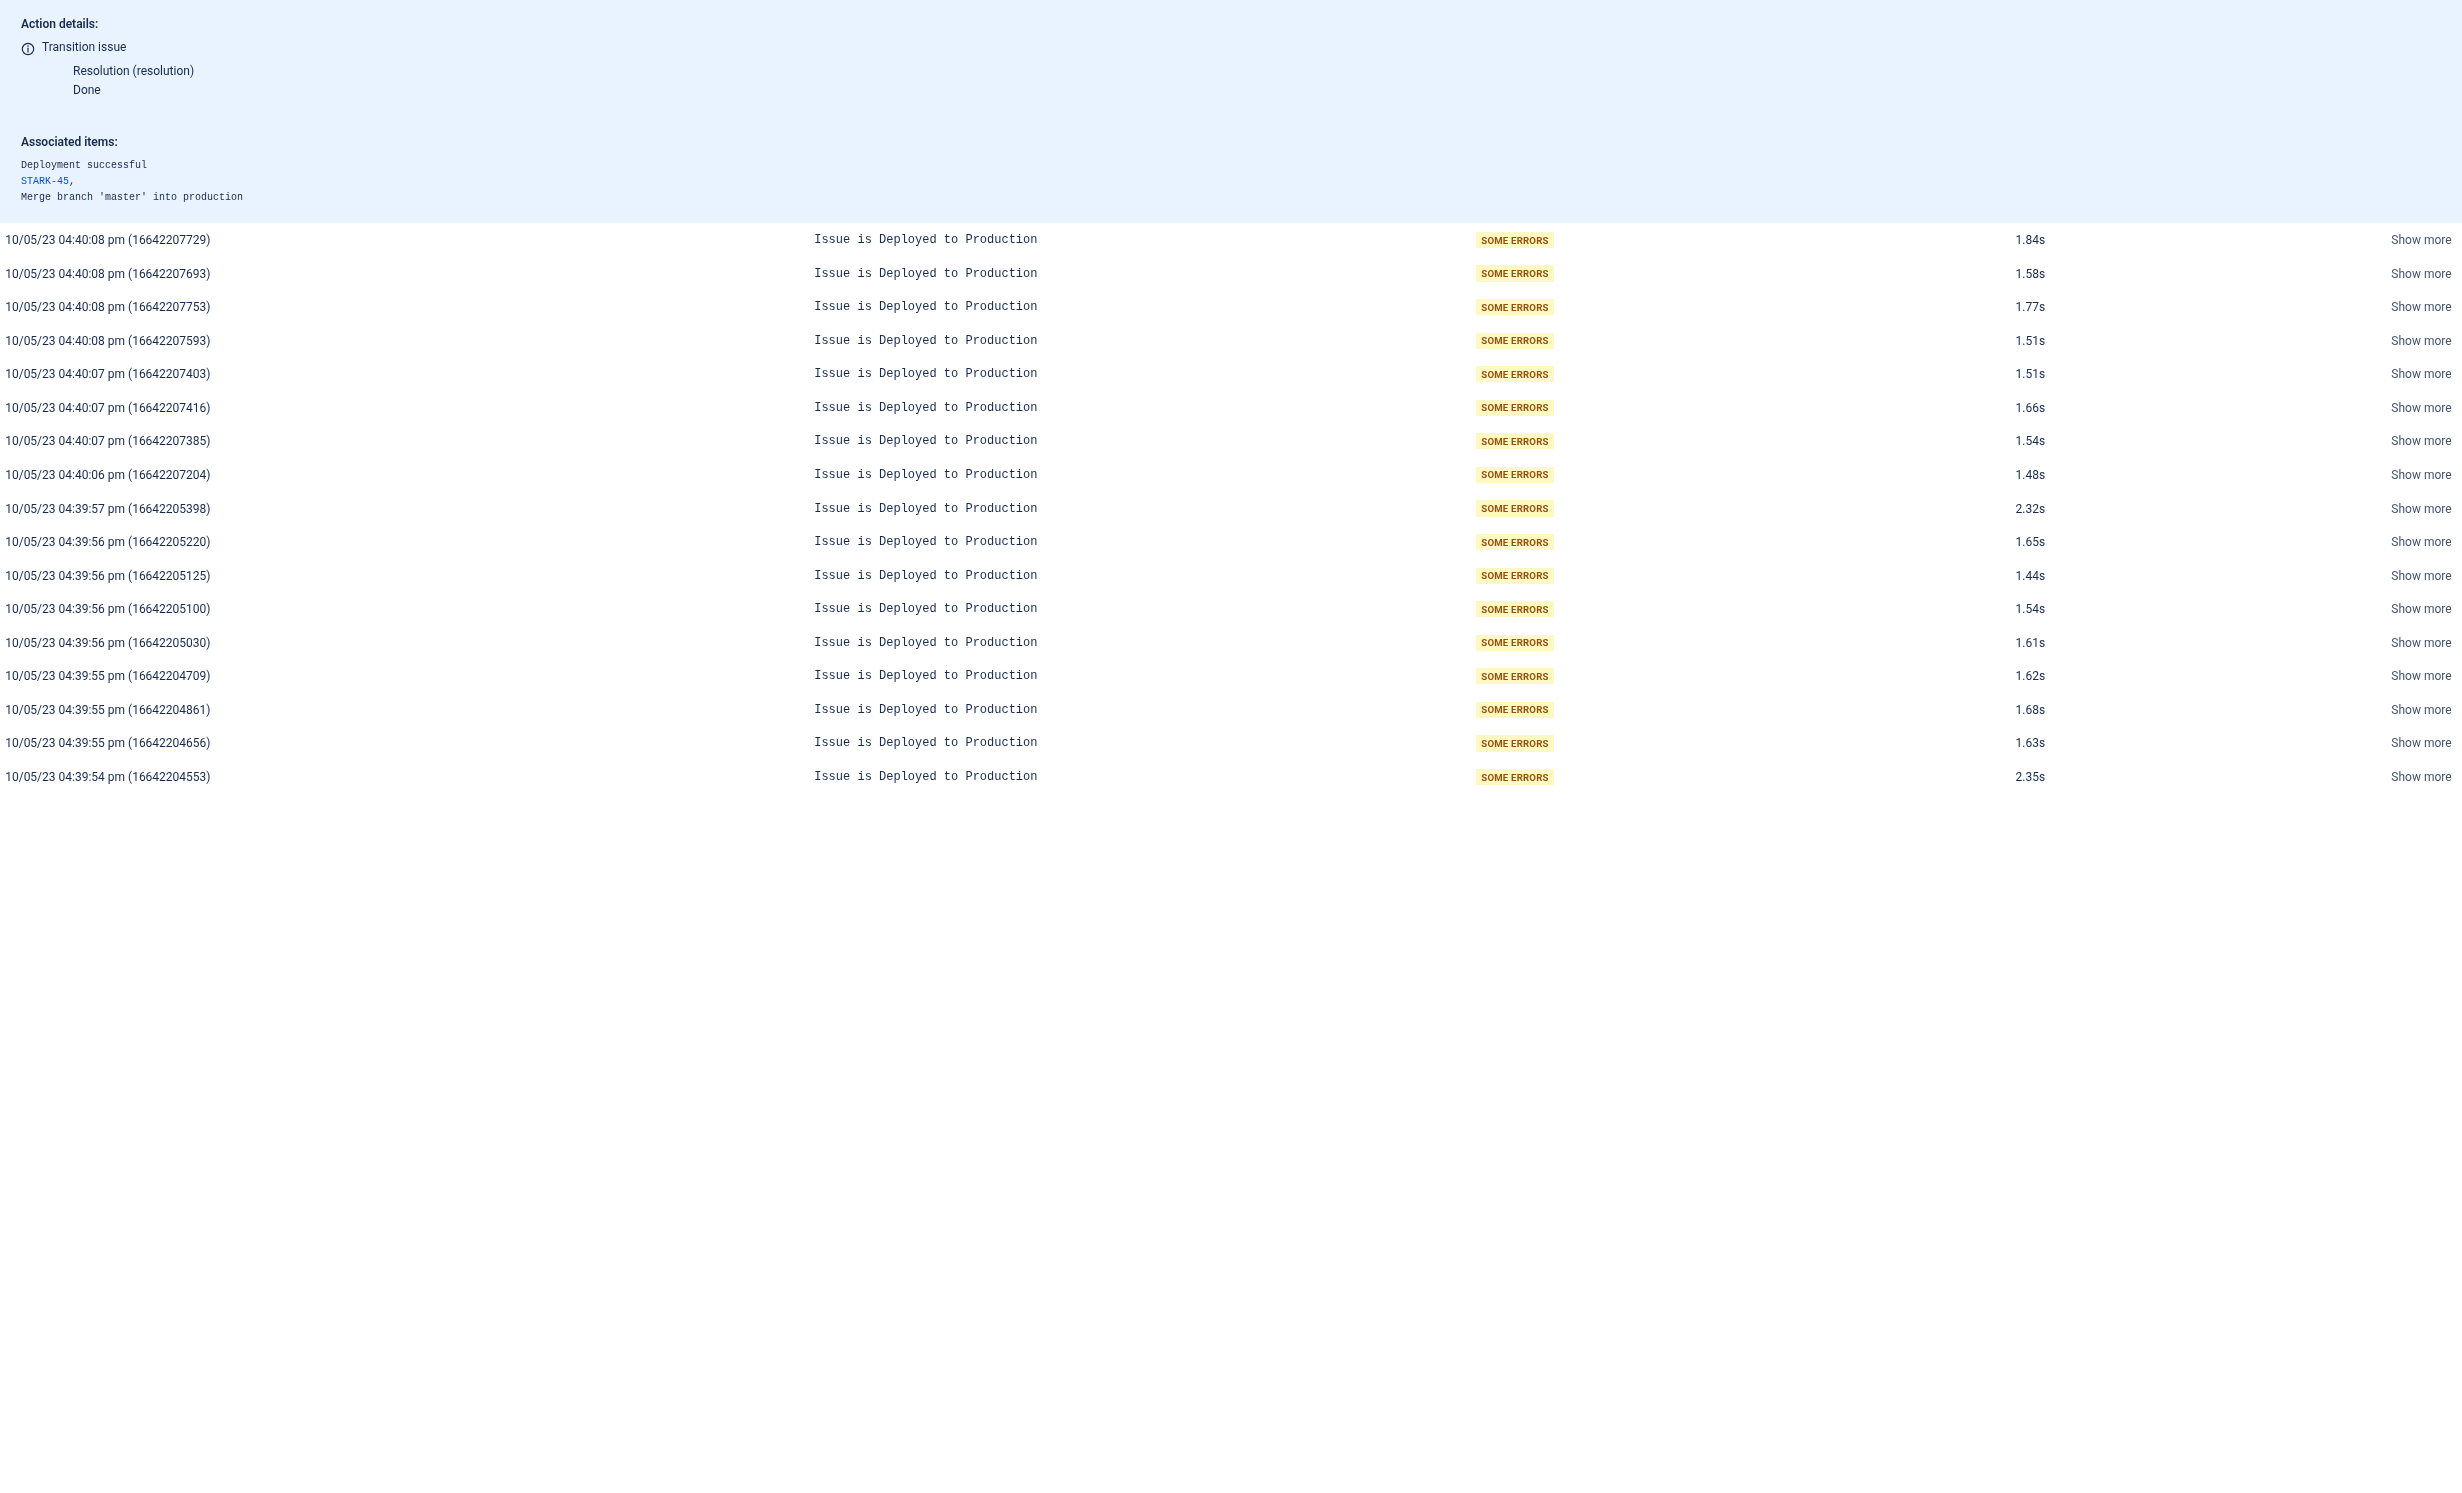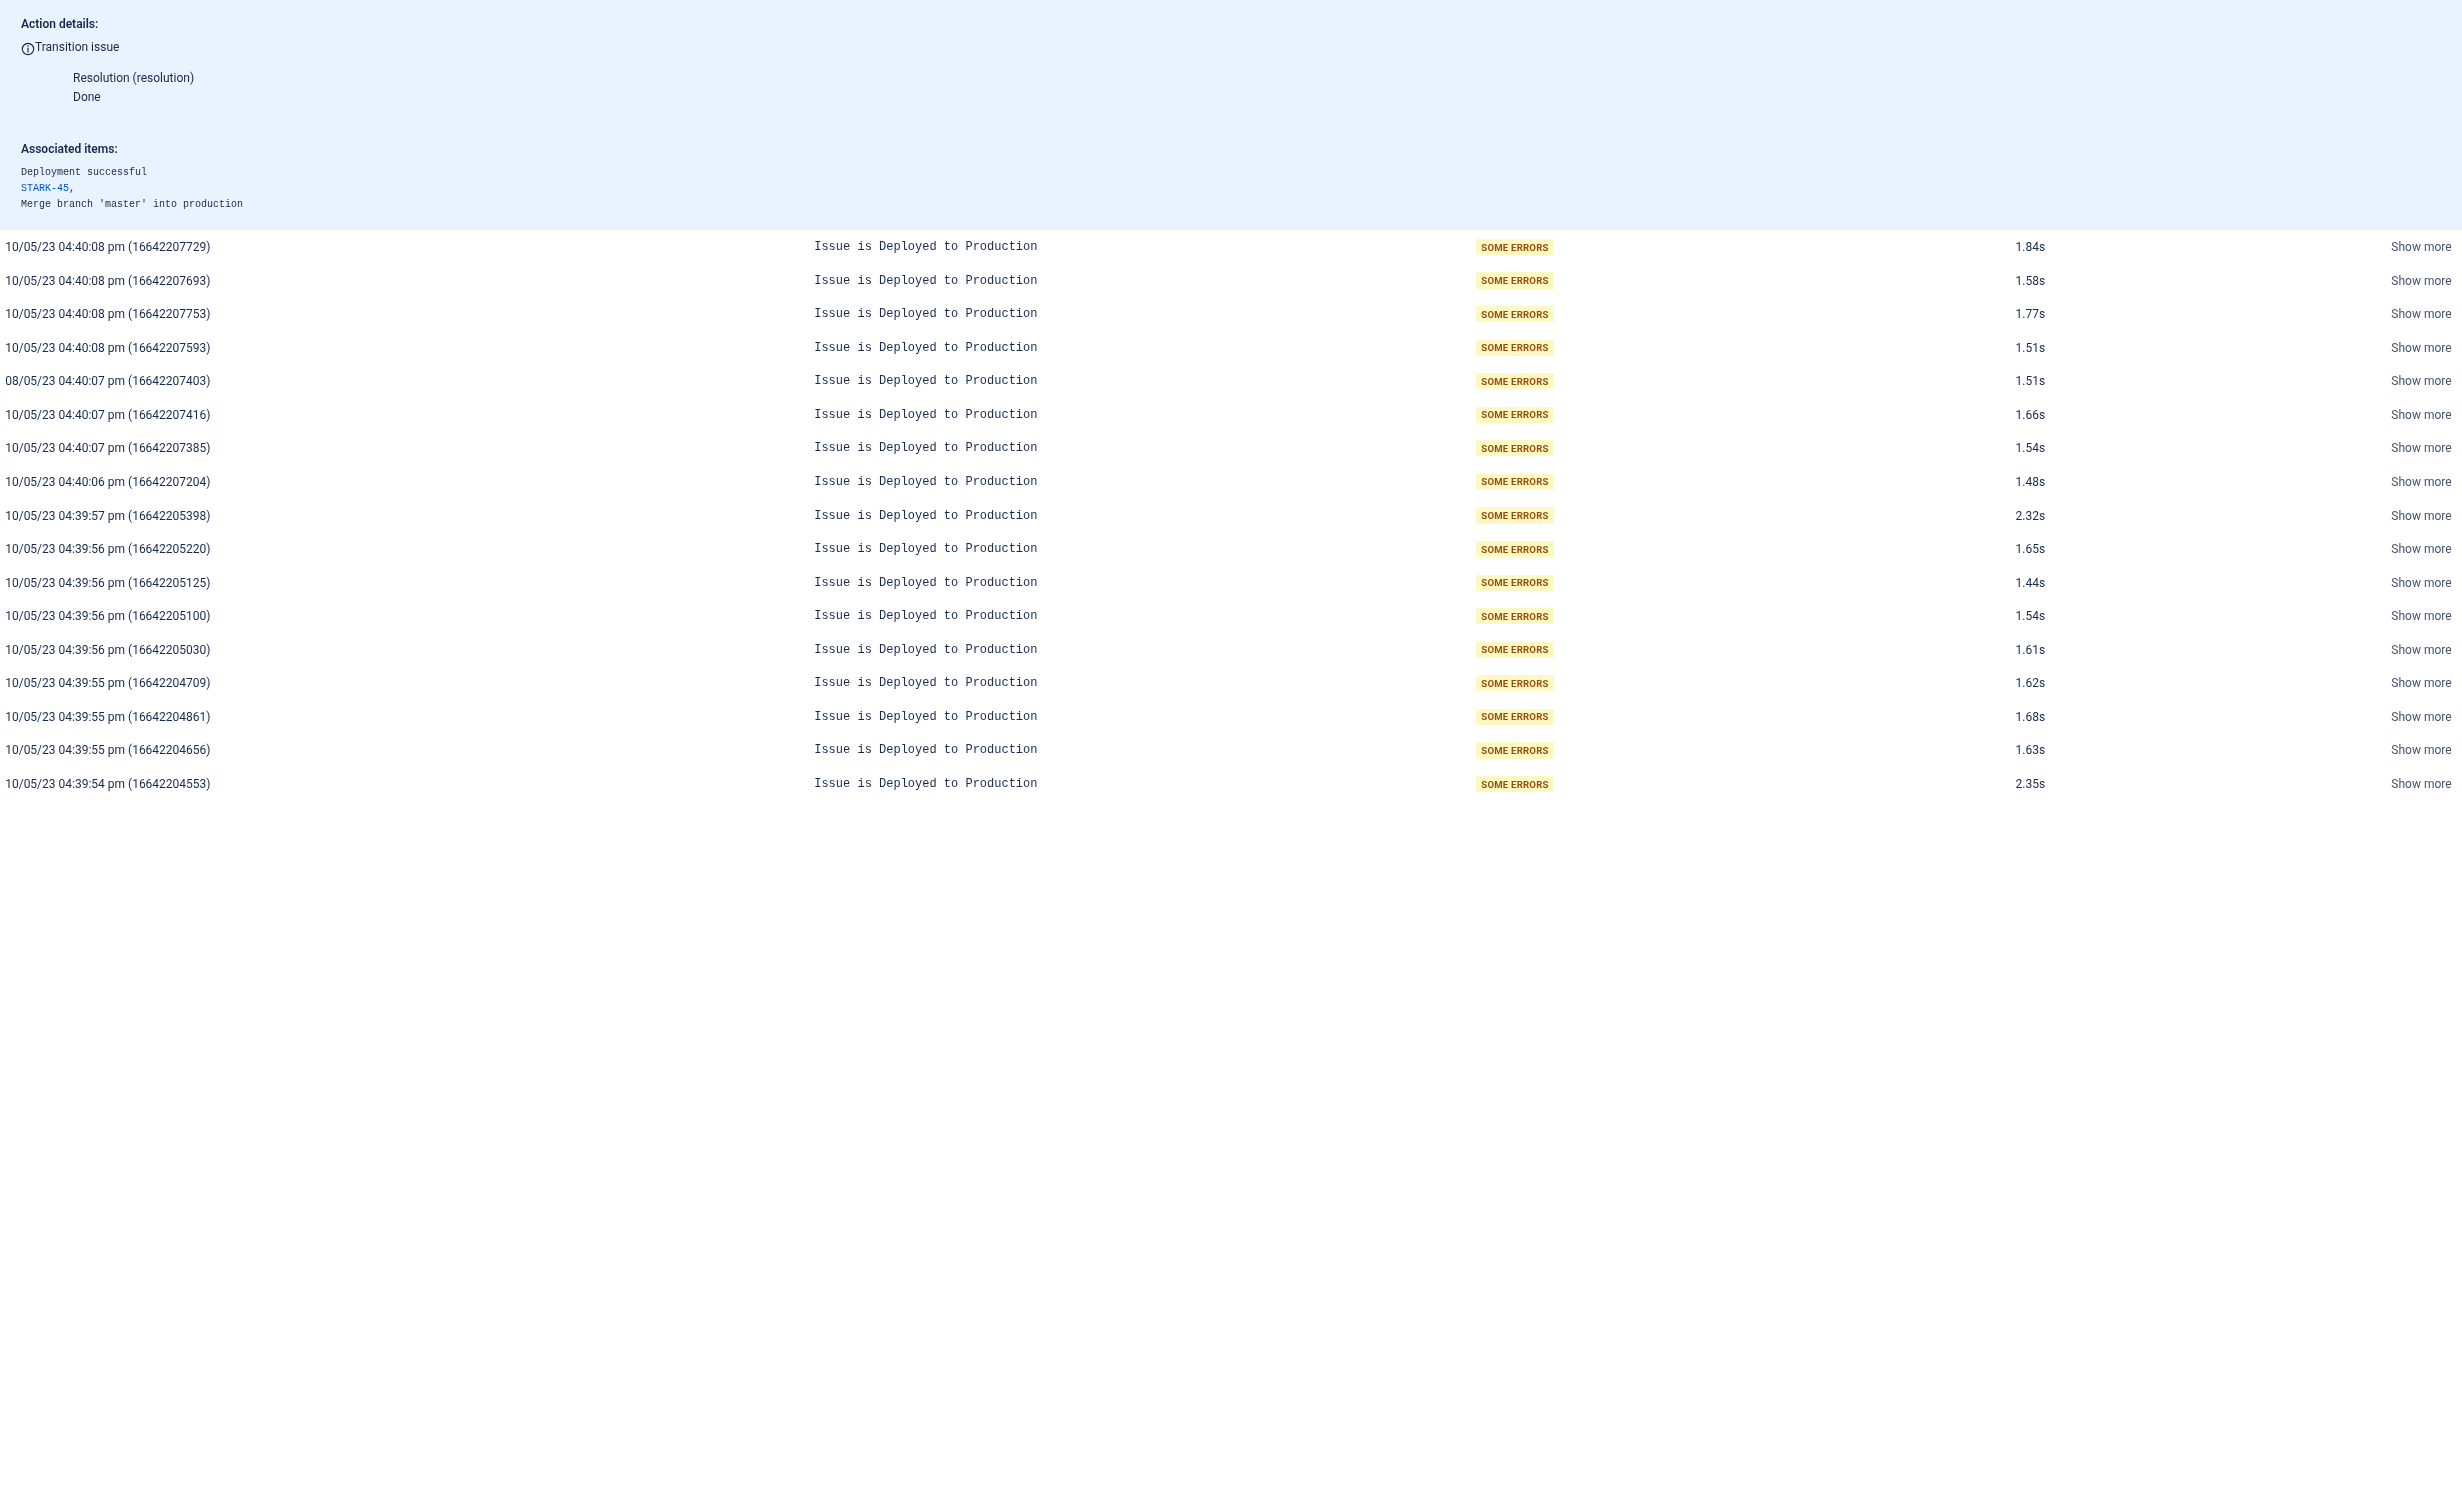--- a/index.html
+++ b/index.html
@@ -24,21 +24,22 @@
   }
   .panel-title {
     font-weight: 600;
     font-size: 12px;
     margin-bottom: 8.7px;
     color: #172B4D;
   }
   .detail-row {
     display: flex;
     align-items: flex-start;
-    margin-bottom: 13px;
+    gap: 7px;
+    margin-bottom: 6px;
   }
   .info-icon {
     width: 14px;
     height: 14px;
     flex: none;
     margin-top: 1.7px;
   }
   .info-icon svg { width: 14px; height: 14px; }
   .detail-heading {
     color: #172B4D;
@@ -146,21 +147,21 @@
       <div class="col-action"><span class="show-more">Show more</span></div>
     </div>
     <div class="log-row">
       <div class="col-ts">10/05/23 04:40:08 pm (16642207593)</div>
       <div class="col-msg">Issue is Deployed to Production</div>
       <div class="col-status"><span class="status-badge">SOME ERRORS</span></div>
       <div class="col-dur">1.51s</div>
       <div class="col-action"><span class="show-more">Show more</span></div>
     </div>
     <div class="log-row">
-      <div class="col-ts">08/05/23 04:40:07 pm (16642207403)</div>
+      <div class="col-ts">10/05/23 04:40:07 pm (16642207403)</div>
       <div class="col-msg">Issue is Deployed to Production</div>
       <div class="col-status"><span class="status-badge">SOME ERRORS</span></div>
       <div class="col-dur">1.51s</div>
       <div class="col-action"><span class="show-more">Show more</span></div>
     </div>
     <div class="log-row">
       <div class="col-ts">10/05/23 04:40:07 pm (16642207416)</div>
       <div class="col-msg">Issue is Deployed to Production</div>
       <div class="col-status"><span class="status-badge">SOME ERRORS</span></div>
       <div class="col-dur">1.66s</div>

